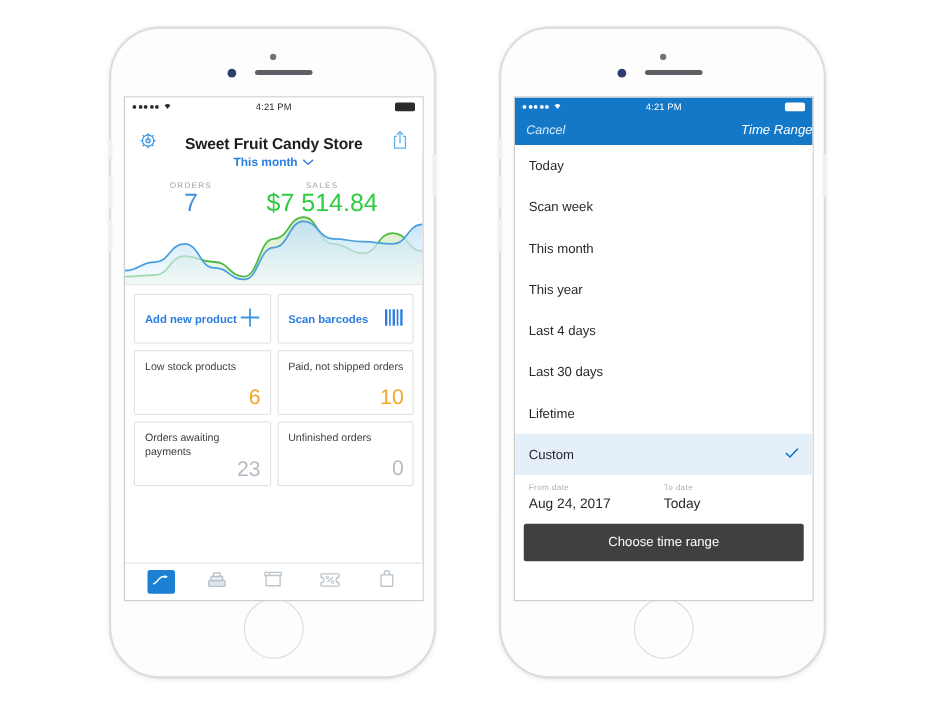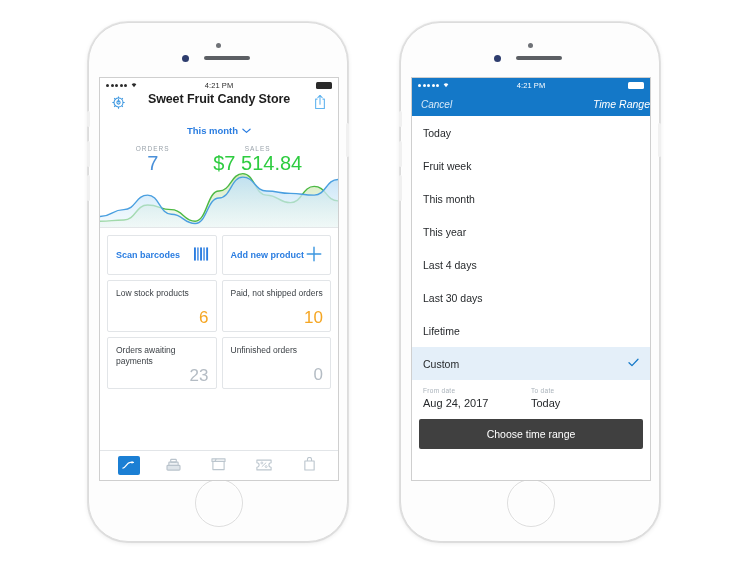--- a/index.html
+++ b/index.html
@@ -94,21 +94,21 @@
   }
   .sb-right { margin-left: auto; display: flex; align-items: center; }
   .batt {
     width: 16px; height: 7px; border-radius: 1.5px;
     background: currentColor;
   }
 
   
   .navbar {
     height: 30px;
-    display: flex; align-items: flex-start;
+    display: flex; align-items: flex-end;
     padding: 0 8px;
     box-sizing: border-box;
     background: #ffffff;
   }
   .nav-title {
     flex: 1; text-align: center;
     font-size: 12.5px; font-weight: bold; color: #1d1d1d;
     letter-spacing: -.1px;
   }
   .icon-btn { width: 20px; height: 20px; display: flex; align-items: center; justify-content: center; }
@@ -341,43 +341,43 @@
               <path d="M0 58.2 C12 58.2 12 57.04 24 57.04 C36 57.04 36 41.96 48 41.96 C60 41.96 60 46.599999999999994 72 46.599999999999994 C84 46.599999999999994 84 58.2 96 58.2 C108 58.2 108 28.04 120 28.04 C132 28.04 132 10.639999999999997 144 10.639999999999997 C156 10.639999999999997 156 32.099999999999994 168 32.099999999999994 C180 32.099999999999994 180 39.64 192 39.64 C204 39.64 204 23.400000000000002 216 23.400000000000002 C228 23.400000000000002 228 37.900000000000006 240 37.900000000000006" fill="none" stroke="#4cb944" stroke-width="1.4" stroke-linecap="round"></path>
               <path d="M0 53.56 C12 53.56 12 46.599999999999994 24 46.599999999999994 C36 46.599999999999994 36 32.099999999999994 48 32.099999999999994 C60 32.099999999999994 60 51.24 72 51.24 C84 51.24 84 60.519999999999996 96 60.519999999999996 C108 60.519999999999996 108 35 120 35 C132 35 132 14.120000000000001 144 14.120000000000001 C156 14.120000000000001 156 28.04 168 28.04 C180 28.04 180 30.360000000000003 192 30.360000000000003 C204 30.360000000000003 204 32.099999999999994 216 32.099999999999994 C228 32.099999999999994 228 16.440000000000005 240 16.440000000000005 L240 64 L0 64 Z" fill="url(#gradBlue)"></path>
               <path d="M0 53.56 C12 53.56 12 46.599999999999994 24 46.599999999999994 C36 46.599999999999994 36 32.099999999999994 48 32.099999999999994 C60 32.099999999999994 60 51.24 72 51.24 C84 51.24 84 60.519999999999996 96 60.519999999999996 C108 60.519999999999996 108 35 120 35 C132 35 132 14.120000000000001 144 14.120000000000001 C156 14.120000000000001 156 28.04 168 28.04 C180 28.04 180 30.360000000000003 192 30.360000000000003 C204 30.360000000000003 204 32.099999999999994 216 32.099999999999994 C228 32.099999999999994 228 16.440000000000005 240 16.440000000000005" fill="none" stroke="#4a9fe0" stroke-width="1.4" stroke-linecap="round"></path>
             </g>
         </svg>
       </div>
 
       <div class="cards">
 
         <div class="card action">
+          <div class="card-action-label">Add new product</div>
+          <div>
+            <svg width="18" height="18" viewBox="0 0 20 20" aria-hidden="true">
+              <path d="M10 2.5 V17.5 M2.5 10 H17.5" stroke="#3d97e0" stroke-width="1.6" stroke-linecap="round"></path>
+            </svg>
+          </div>
+        </div>
+
+        <div class="card action">
           <div class="card-action-label">Scan barcodes</div>
           <div>
             <svg width="15" height="14" viewBox="0 0 16 14" aria-hidden="true">
               <g fill="#2a7de1">
                 <rect x="0" y="0" width="2" height="14"></rect>
                 <rect x="3.5" y="0" width="1.4" height="14"></rect>
                 <rect x="6.5" y="0" width="2" height="14"></rect>
                 <rect x="10" y="0" width="1.4" height="14"></rect>
                 <rect x="13" y="0" width="2" height="14"></rect>
               </g>
             </svg>
           </div>
         </div>
 
-        <div class="card action">
-          <div class="card-action-label">Add new product</div>
-          <div>
-            <svg width="18" height="18" viewBox="0 0 20 20" aria-hidden="true">
-              <path d="M10 2.5 V17.5 M2.5 10 H17.5" stroke="#3d97e0" stroke-width="1.6" stroke-linecap="round"></path>
-            </svg>
-          </div>
-        </div>
-
         <div class="card">
           <div class="card-label">Low stock products</div>
           <div class="card-value orange">6</div>
         </div>
 
         <div class="card">
           <div class="card-label">Paid, not shipped orders</div>
           <div class="card-value orange">10</div>
         </div>
 
@@ -486,21 +486,21 @@
       <div class="blue-header">
         <div class="hdr-cancel">Cancel</div>
         <div class="hdr-title">Time Range</div>
       </div>
 
       <div class="opt-list">
         <div class="opt">
           <span>Today</span>
         </div>
         <div class="opt">
-          <span>Fruit week</span>
+          <span>Scan week</span>
         </div>
         <div class="opt">
           <span>This month</span>
         </div>
         <div class="opt">
           <span>This year</span>
         </div>
         <div class="opt">
           <span>Last 4 days</span>
         </div>

